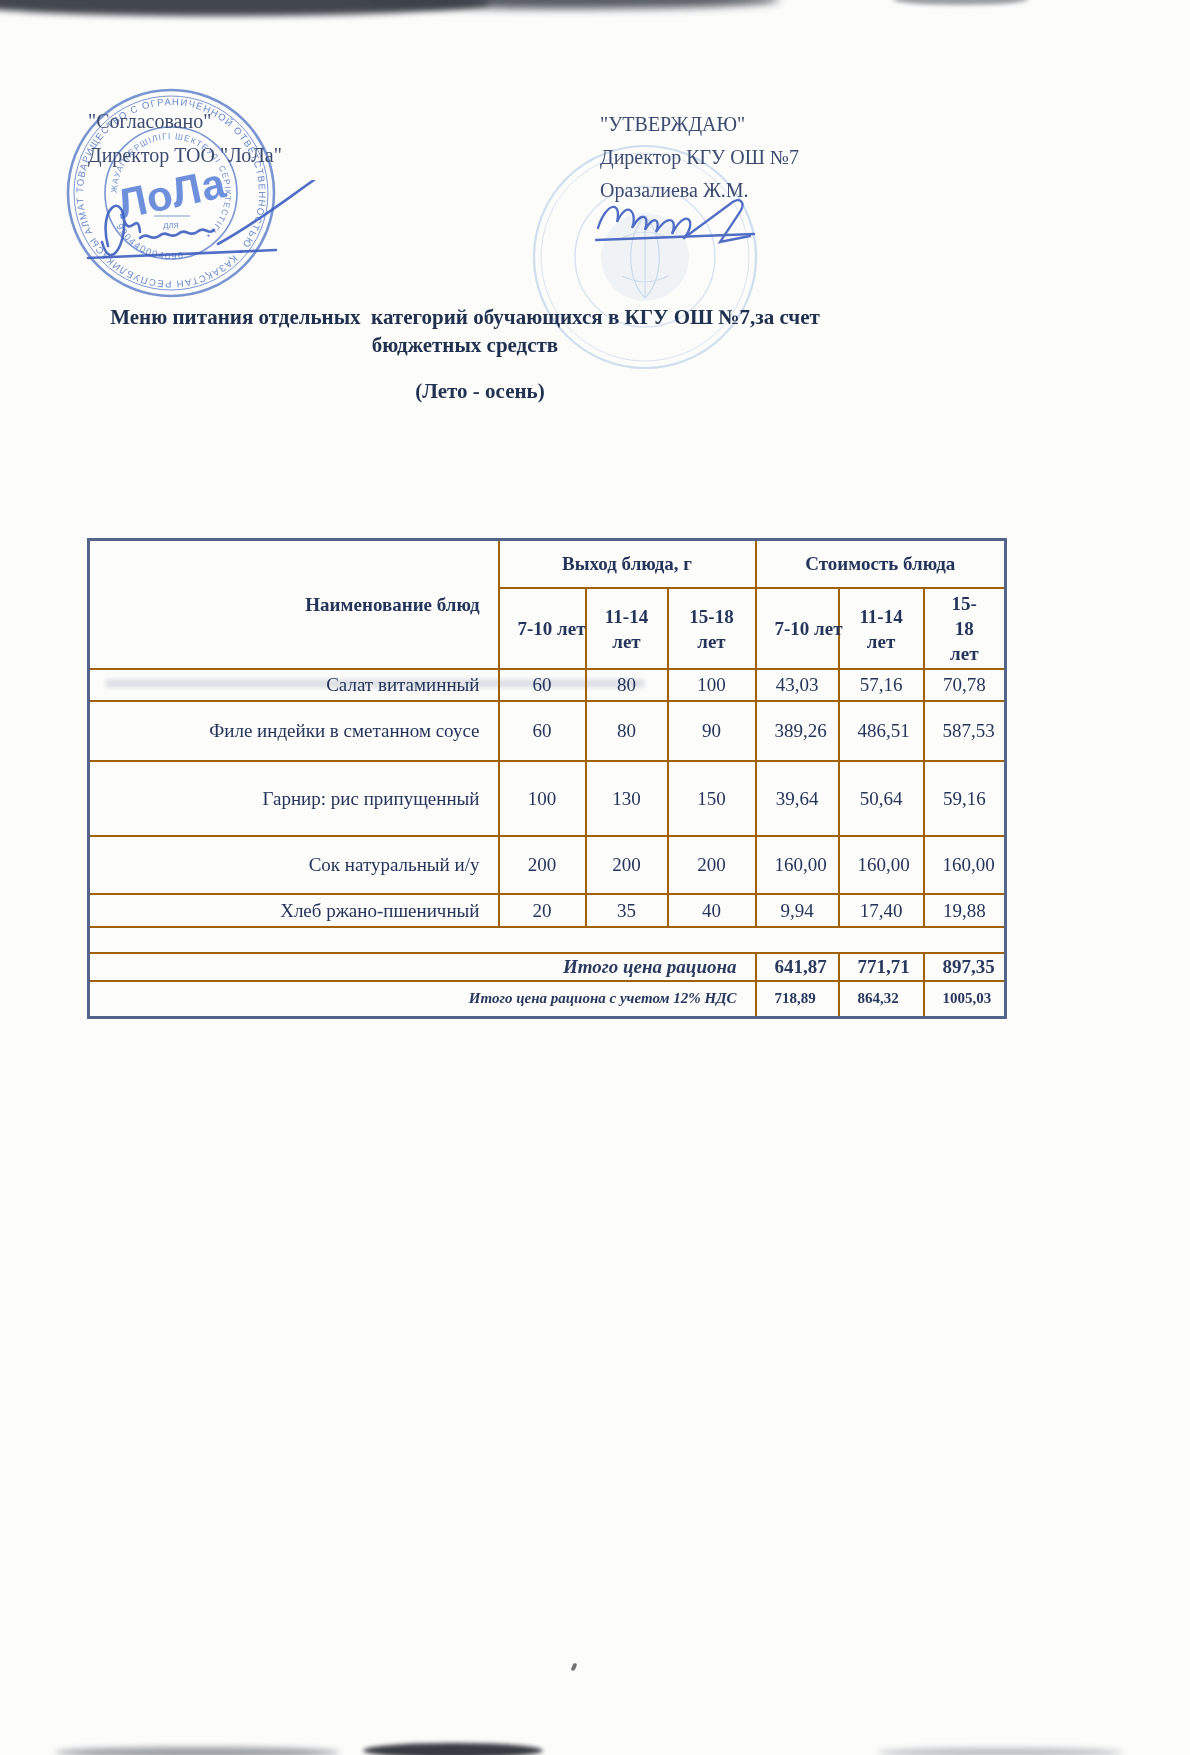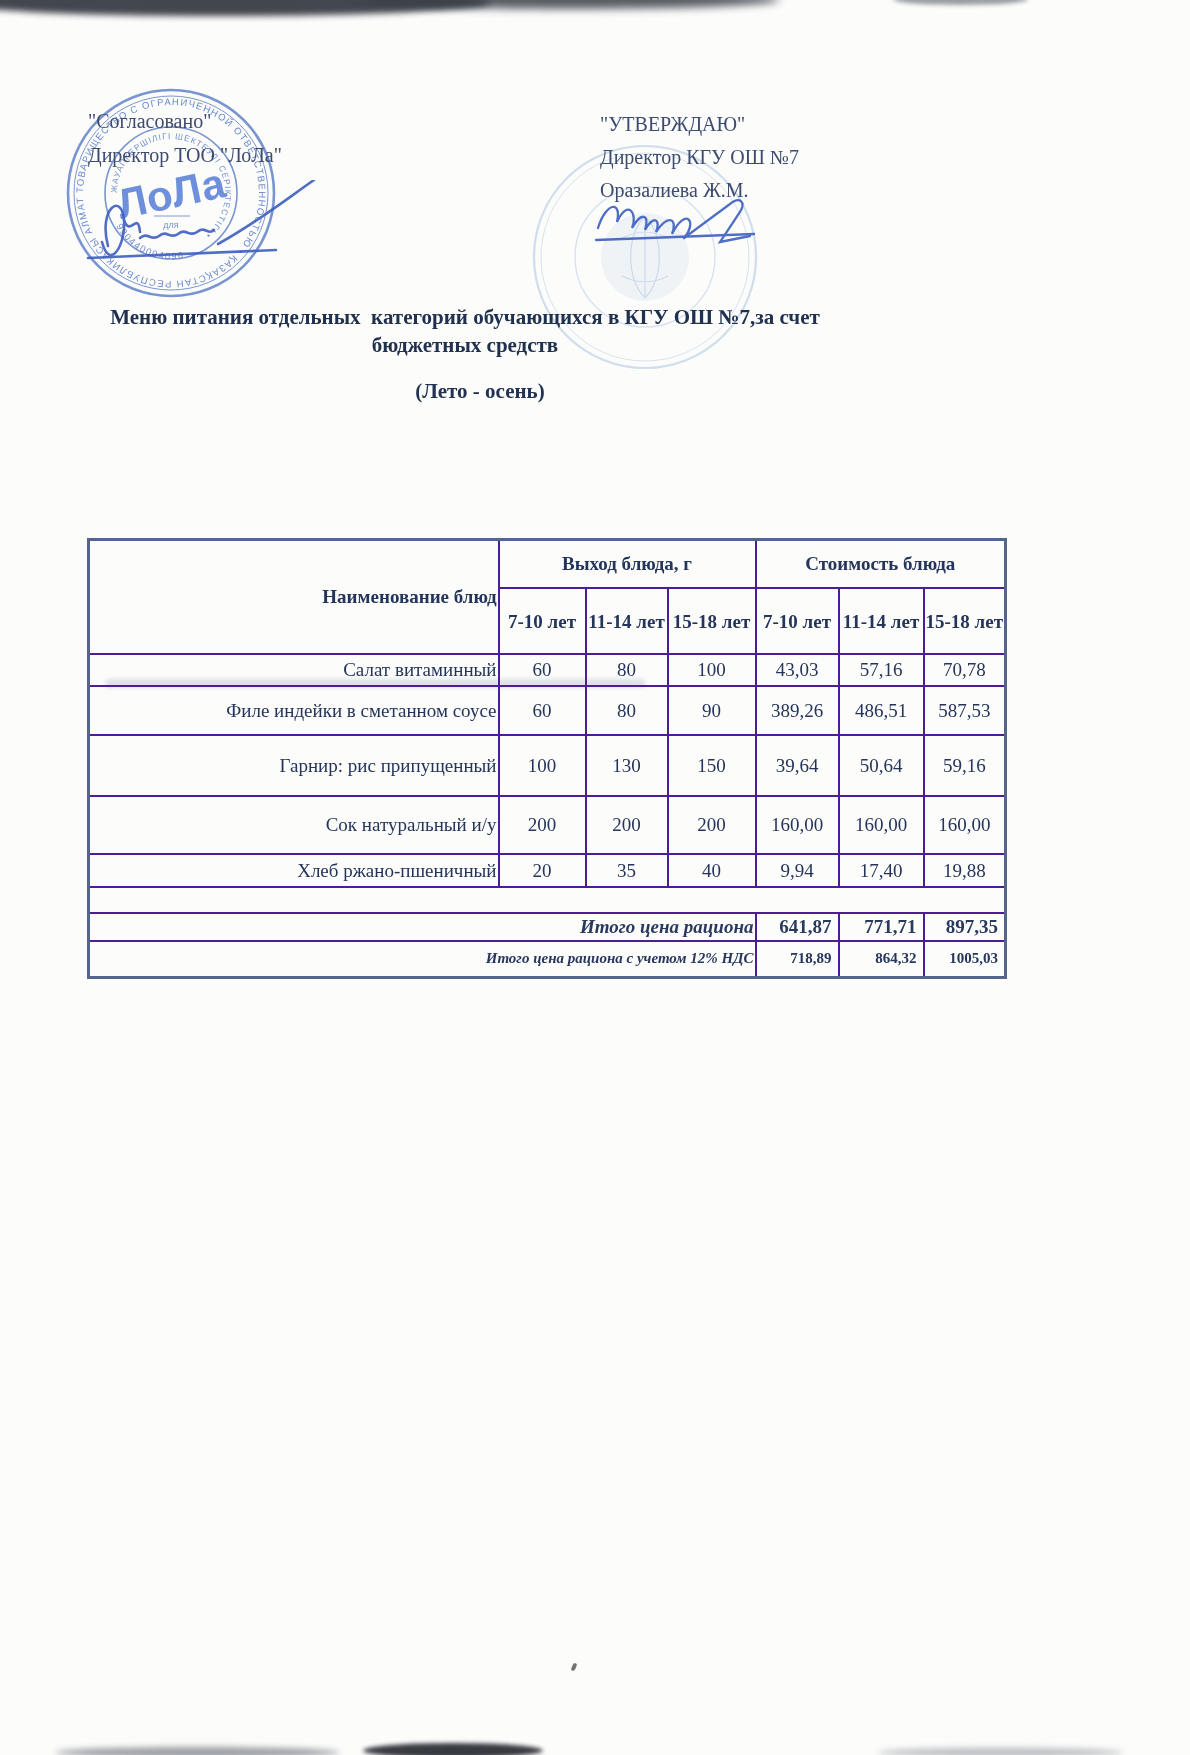--- a/index.html
+++ b/index.html
@@ -35,46 +35,46 @@
     font-weight:bold;font-size:21px;color:#223252;}
   .weekday{position:absolute;left:85px;top:434px;width:815px;text-align:center;
     font-weight:bold;font-size:20px;color:#223252;}
 
   
   table.menu{
     position:absolute;left:87px;top:538px;width:920px;
     border-collapse:collapse;table-layout:fixed;
     font-size:19px;color:#24345a;z-index:3;
   }
-  table.menu td{border:2px solid #4c1d95;padding:2px 1px;vertical-align:middle;background:transparent;}
+  table.menu td{border:2px solid #a16207;padding:2px 18px;vertical-align:middle;background:transparent;}
   table.menu{border:3px solid #55648a;}
   .tr-gh1 td{height:42px;font-weight:bold;text-align:center;}
   .tr-gh2 td{height:60px;font-weight:bold;text-align:center;line-height:25px;}
   td.name-h{font-weight:bold;text-align:right;}
   td.nm{text-align:right;padding-left:6px;}
   td.num{text-align:center;}
-  .tr-b1{height:32px;}.tr-b2{height:49px;margin-top:20px;}.tr-b3{height:61px;border-radius:10px;}.tr-b4{height:58px;}.tr-b5{height:33px;}
+  .tr-b1{height:32px;}.tr-b2{height:60px;margin-top:20px;}.tr-b3{height:75px;border-radius:10px;}.tr-b4{height:58px;}.tr-b5{height:33px;}
   .tr-sp{height:26px;}
   .tr-sp td{border-top:none;border-bottom:none;border-left:2px solid #5d6d8a;border-right:2px solid #5d6d8a;}
   .nw{white-space:nowrap;}
   .tr-t1{height:27px;}
   .tr-t1 td{
     background-color:#dde1e7;
     background-image:repeating-linear-gradient(45deg, rgba(110,122,145,.12) 0 1px, transparent 1px 3px);
     font-weight:bold;font-style:italic;font-size:19px;color:#2a3a5e;
   }
   .tr-t2{height:36px;}
   .tr-t2 td{
     background-color:#97a3b3;
     background-image:
       repeating-linear-gradient(45deg, rgba(255,255,255,.14) 0 1px, transparent 1px 3px),
       repeating-linear-gradient(-45deg, rgba(42,55,80,.20) 0 1px, transparent 1px 4px);
     font-weight:bold;font-style:italic;font-size:15px;color:#26365c;
   }
-  .tr-t1 td.tval,.tr-t2 td.tval{text-align:right;padding-right:6px;font-style:normal;}
+  .tr-t1 td.tval,.tr-t2 td.tval{padding-right:6px;font-style:normal;}
   .tr-t1 td.tval{font-style:normal;}
 </style>
 </head>
 <body>
 
 <div class="page">
 
   <div class="smudge sm-top-a"></div>
   <div class="smudge sm-top-b"></div>
   <div class="smudge sm-top-c"></div>

